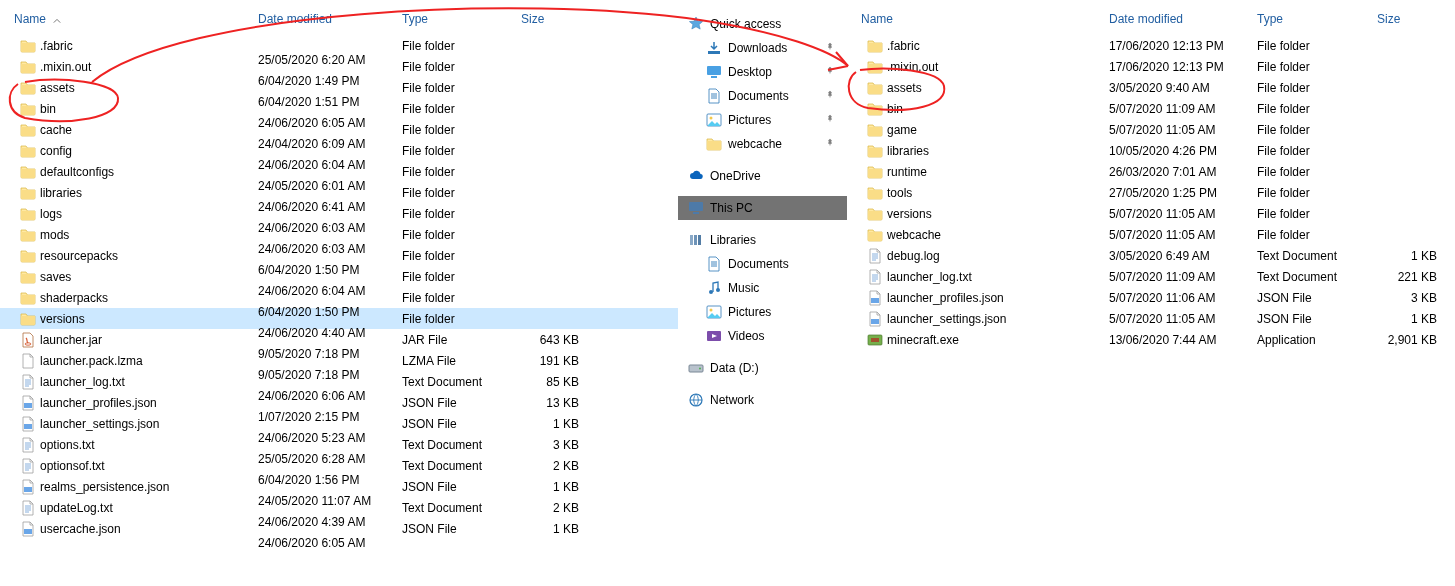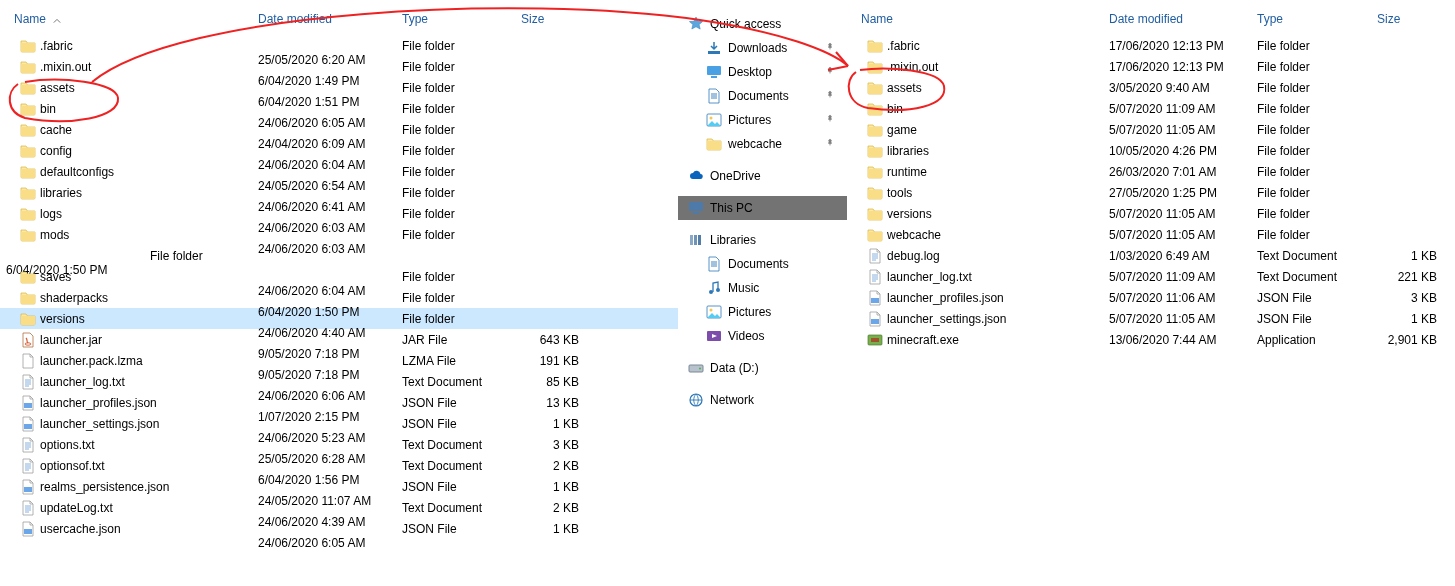--- a/index.html
+++ b/index.html
@@ -296,21 +296,21 @@
           <div class="cell c-type">File folder</div>
           <div class="cell c-size size"></div>
         </div>
         <div class="row">
           <div class="cell c-name">
             <span class="icon"><svg viewBox="0 0 16 16">
                 <use href="#ic-folder"></use>
               </svg></span>
             <span class="name-text">defaultconfigs</span>
           </div>
-          <div class="cell c-date">24/05/2020 6:54 AM</div>
+          <div class="cell c-date">24/05/2020 6:01 AM</div>
           <div class="cell c-type">File folder</div>
           <div class="cell c-size size"></div>
         </div>
         <div class="row">
           <div class="cell c-name">
             <span class="icon"><svg viewBox="0 0 16 16">
                 <use href="#ic-folder"></use>
               </svg></span>
             <span class="name-text">libraries</span>
           </div>
@@ -334,20 +334,26 @@
             <span class="icon"><svg viewBox="0 0 16 16">
                 <use href="#ic-folder"></use>
               </svg></span>
             <span class="name-text">mods</span>
           </div>
           <div class="cell c-date">24/06/2020 6:03 AM</div>
           <div class="cell c-type">File folder</div>
           <div class="cell c-size size"></div>
         </div>
         <div class="row">
+          <div class="cell c-name">
+            <span class="icon"><svg viewBox="0 0 16 16">
+                <use href="#ic-folder"></use>
+              </svg></span>
+            <span class="name-text">resourcepacks</span>
+          </div>
           <div class="cell c-date">6/04/2020 1:50 PM</div>
           <div class="cell c-type">File folder</div>
           <div class="cell c-size size"></div>
         </div>
         <div class="row">
           <div class="cell c-name">
             <span class="icon"><svg viewBox="0 0 16 16">
                 <use href="#ic-folder"></use>
               </svg></span>
             <span class="name-text">saves</span>
@@ -759,21 +765,21 @@
           <div class="cell c-type">File folder</div>
           <div class="cell c-size size"></div>
         </div>
         <div class="row">
           <div class="cell c-name">
             <span class="icon"><svg viewBox="0 0 16 16">
                 <use href="#ic-text"></use>
               </svg></span>
             <span class="name-text">debug.log</span>
           </div>
-          <div class="cell c-date">1/03/2020 6:49 AM</div>
+          <div class="cell c-date">3/05/2020 6:49 AM</div>
           <div class="cell c-type">Text Document</div>
           <div class="cell c-size size">1 KB</div>
         </div>
         <div class="row">
           <div class="cell c-name">
             <span class="icon"><svg viewBox="0 0 16 16">
                 <use href="#ic-text"></use>
               </svg></span>
             <span class="name-text">launcher_log.txt</span>
           </div>

